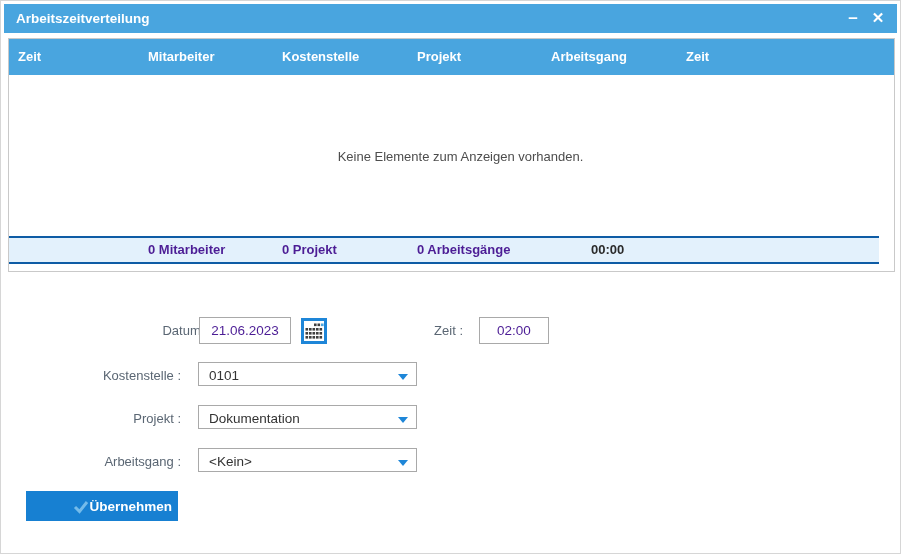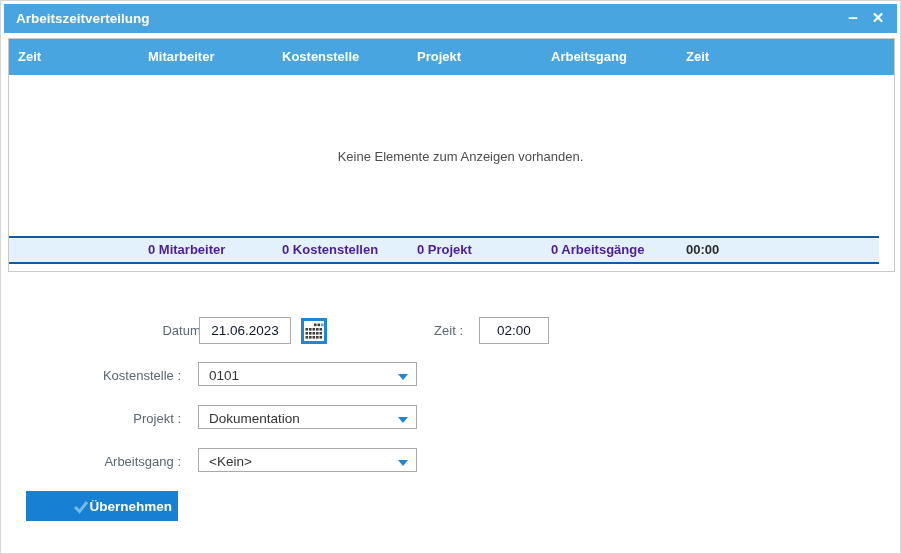--- a/index.html
+++ b/index.html
@@ -52,30 +52,30 @@
   }
   .tfoot{
     position:absolute;left:0;top:197px;right:15px;height:24px;
     background:#e3f1fc;
     border-top:2px solid #0e5ca5;border-bottom:2px solid #0e5ca5;
   }
   .tfoot .cell{
     color:#4c1d95;font-size:13px;font-weight:bold;line-height:24px;
     white-space:nowrap;
   }
-  .tfoot .cell.time{color:#2b2b2b;}
+  .tfoot .cell.time{color:#2b2b2b;margin-left:40px;}
   
   .f-label{
     position:absolute;left:0;width:180px;text-align:right;
     font-size:13px;color:#5a6673;line-height:27px;
   }
   .f-input{
     position:absolute;height:25px;border:1px solid #a9a9a9;
     font-family:"Liberation Sans",sans-serif;
-    font-size:13.5px;color:#0f172a;text-align:center;
+    font-size:13.5px;color:#4c1d95;text-align:center;
     padding:0;background:#ffffff;box-sizing:content-box;
   }
   .dropdown{
     position:absolute;left:197px;width:219px;height:24px;
     border:1px solid #a9a9a9;background:#ffffff;box-sizing:border-box;
     cursor:pointer;
   }
   .dropdown .dd-value{
     position:absolute;left:10px;top:0;line-height:26px;
     font-size:13.5px;color:#333333;white-space:nowrap;
@@ -116,21 +116,20 @@
       <div class="cell">Projekt</div>
       <div class="cell">Arbeitsgang</div>
       <div class="cell">Zeit</div>
     </div>
 
     <div class="empty-msg">Keine Elemente zum Anzeigen vorhanden.</div>
 
     <div class="tfoot grid-row">
       <div class="cell"></div>
       <div class="cell">0 Mitarbeiter</div>
-      <div class="cell">0 Kostenstellen</div>
       <div class="cell">0 Projekt</div>
       <div class="cell">0 Arbeitsgänge</div>
       <div class="cell time">00:00</div>
     </div>
   </div>
 
   <div>
 
     <span class="f-label" style="top:316px;padding-left:27px;">Datum :</span>
     <input class="f-input" style="left: 198px; top: 316px; width: 90px;" type="text" value="21.06.2023">

